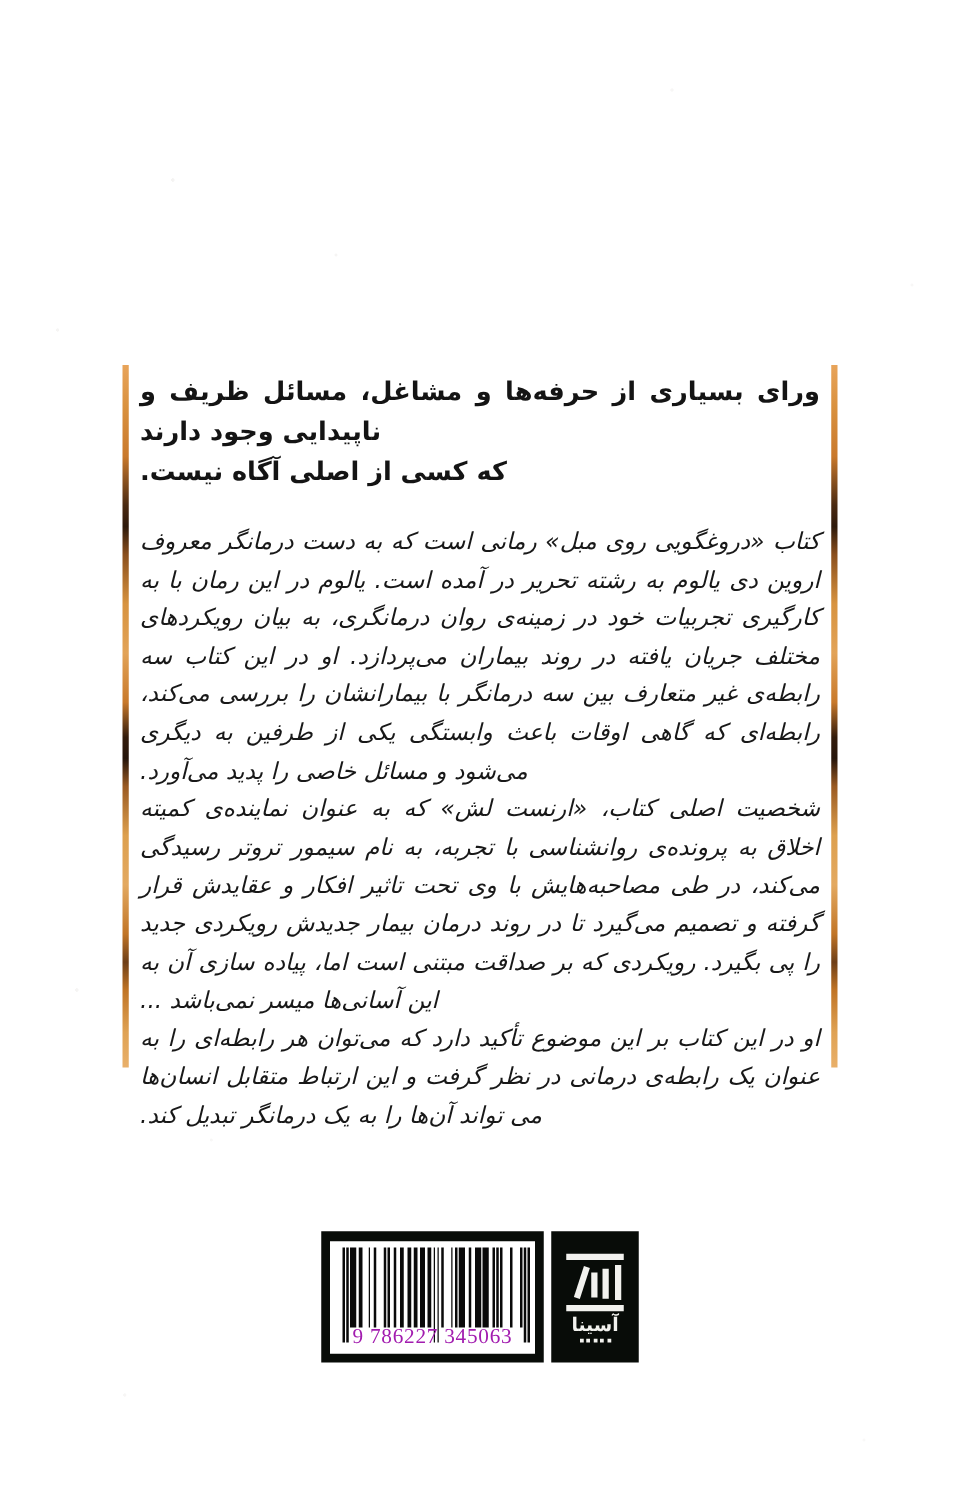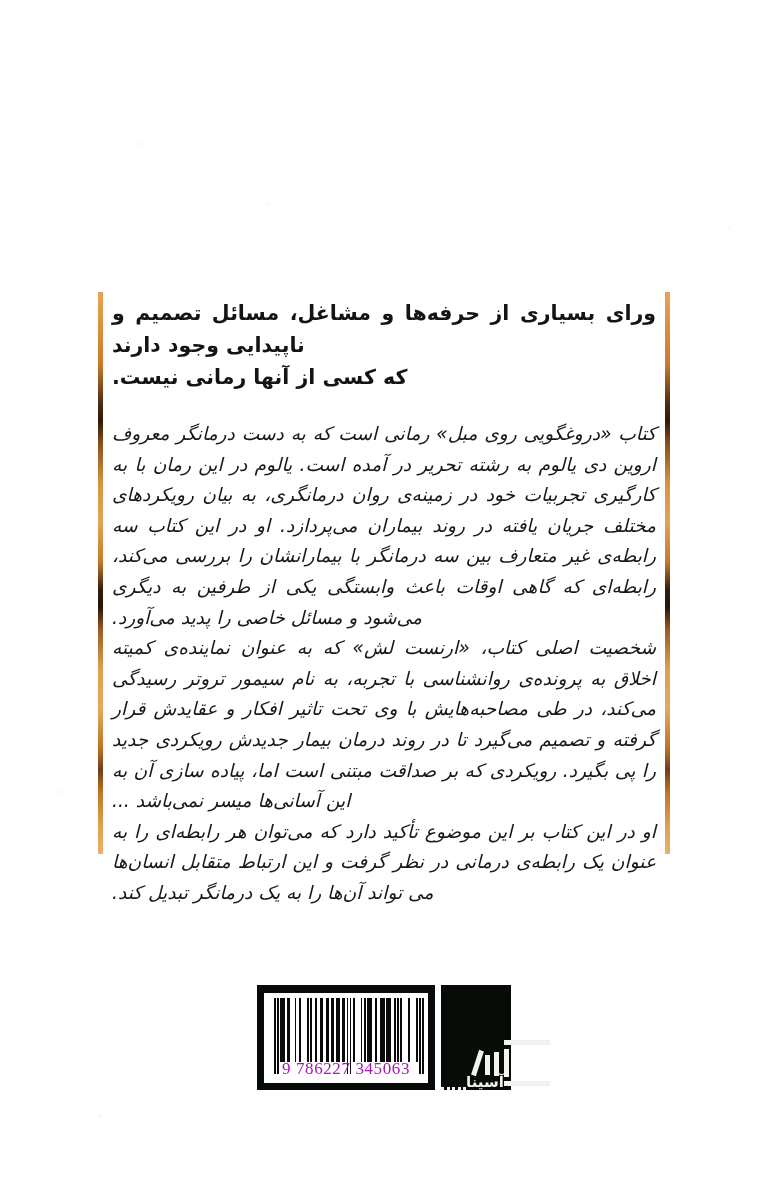--- a/index.html
+++ b/index.html
@@ -175,22 +175,22 @@
     direction: ltr;
     letter-spacing: 0.6px;
   }
 
   .logo-box {
     width: 70px;
     height: 105px;
     background: #080c08;
     position: relative;
     display: flex;
-    flex-direction: row;
-    align-items: flex-end;
+    flex-direction: column;
+    align-items: center;
     justify-content: center;
     box-sizing: border-box;
   }
   .logo-mark {
     position: relative;
     width: 46px;
     height: 50px;
     margin-bottom: 2px;
   }
   .logo-mark .bar-top,
@@ -248,22 +248,22 @@
   <div class="paper-texture"></div>
 
   <div class="text-block">
 
     <div class="rule rule-right"></div>
     <div class="rule rule-left"></div>
 
     <div class="text-inner">
 
       <div class="headline">
-        <span class="ln ln-1">ورای بسیاری از حرفه‌ها و مشاغل، مسائل تصمیم و ناپیدایی وجود دارند</span>
-        <span class="ln ln-2">که کسی از آنها رمانی نیست.</span>
+        <span class="ln ln-1">ورای بسیاری از حرفه‌ها و مشاغل، مسائل ظریف و ناپیدایی وجود دارند</span>
+        <span class="ln ln-2">که کسی از اصلی آگاه نیست.</span>
       </div>
 
       <div class="body-copy">
         <p>کتاب «دروغگویی روی مبل» رمانی است که به دست درمانگر معروف اروین دی یالوم به رشته تحریر در آمده است. یالوم در این رمان با به کارگیری تجربیات خود در زمینه‌ی روان درمانگری، به بیان رویکردهای مختلف جریان یافته در روند بیماران می‌پردازد. او در این کتاب سه رابطه‌ی غیر متعارف بین سه درمانگر با بیمارانشان را بررسی می‌کند، رابطه‌ای که گاهی اوقات باعث وابستگی یکی از طرفین به دیگری می‌شود و مسائل خاصی را پدید می‌آورد.</p>
         <p>شخصیت اصلی کتاب، «ارنست لش» که به عنوان نماینده‌ی کمیته اخلاق به پرونده‌ی روانشناسی با تجربه، به نام سیمور تروتر رسیدگی می‌کند، در طی مصاحبه‌هایش با وی تحت تاثیر افکار و عقایدش قرار گرفته و تصمیم می‌گیرد تا در روند درمان بیمار جدیدش رویکردی جدید را پی بگیرد. رویکردی که بر صداقت مبتنی است اما، پیاده سازی آن به این آسانی‌ها میسر نمی‌باشد ...</p>
         <p>او در این کتاب بر این موضوع تأکید دارد که می‌توان هر رابطه‌ای را به عنوان یک رابطه‌ی درمانی در نظر گرفت و این ارتباط متقابل انسان‌ها می تواند آن‌ها را به یک درمانگر تبدیل کند.</p>
       </div>
 
     </div>
   </div>

